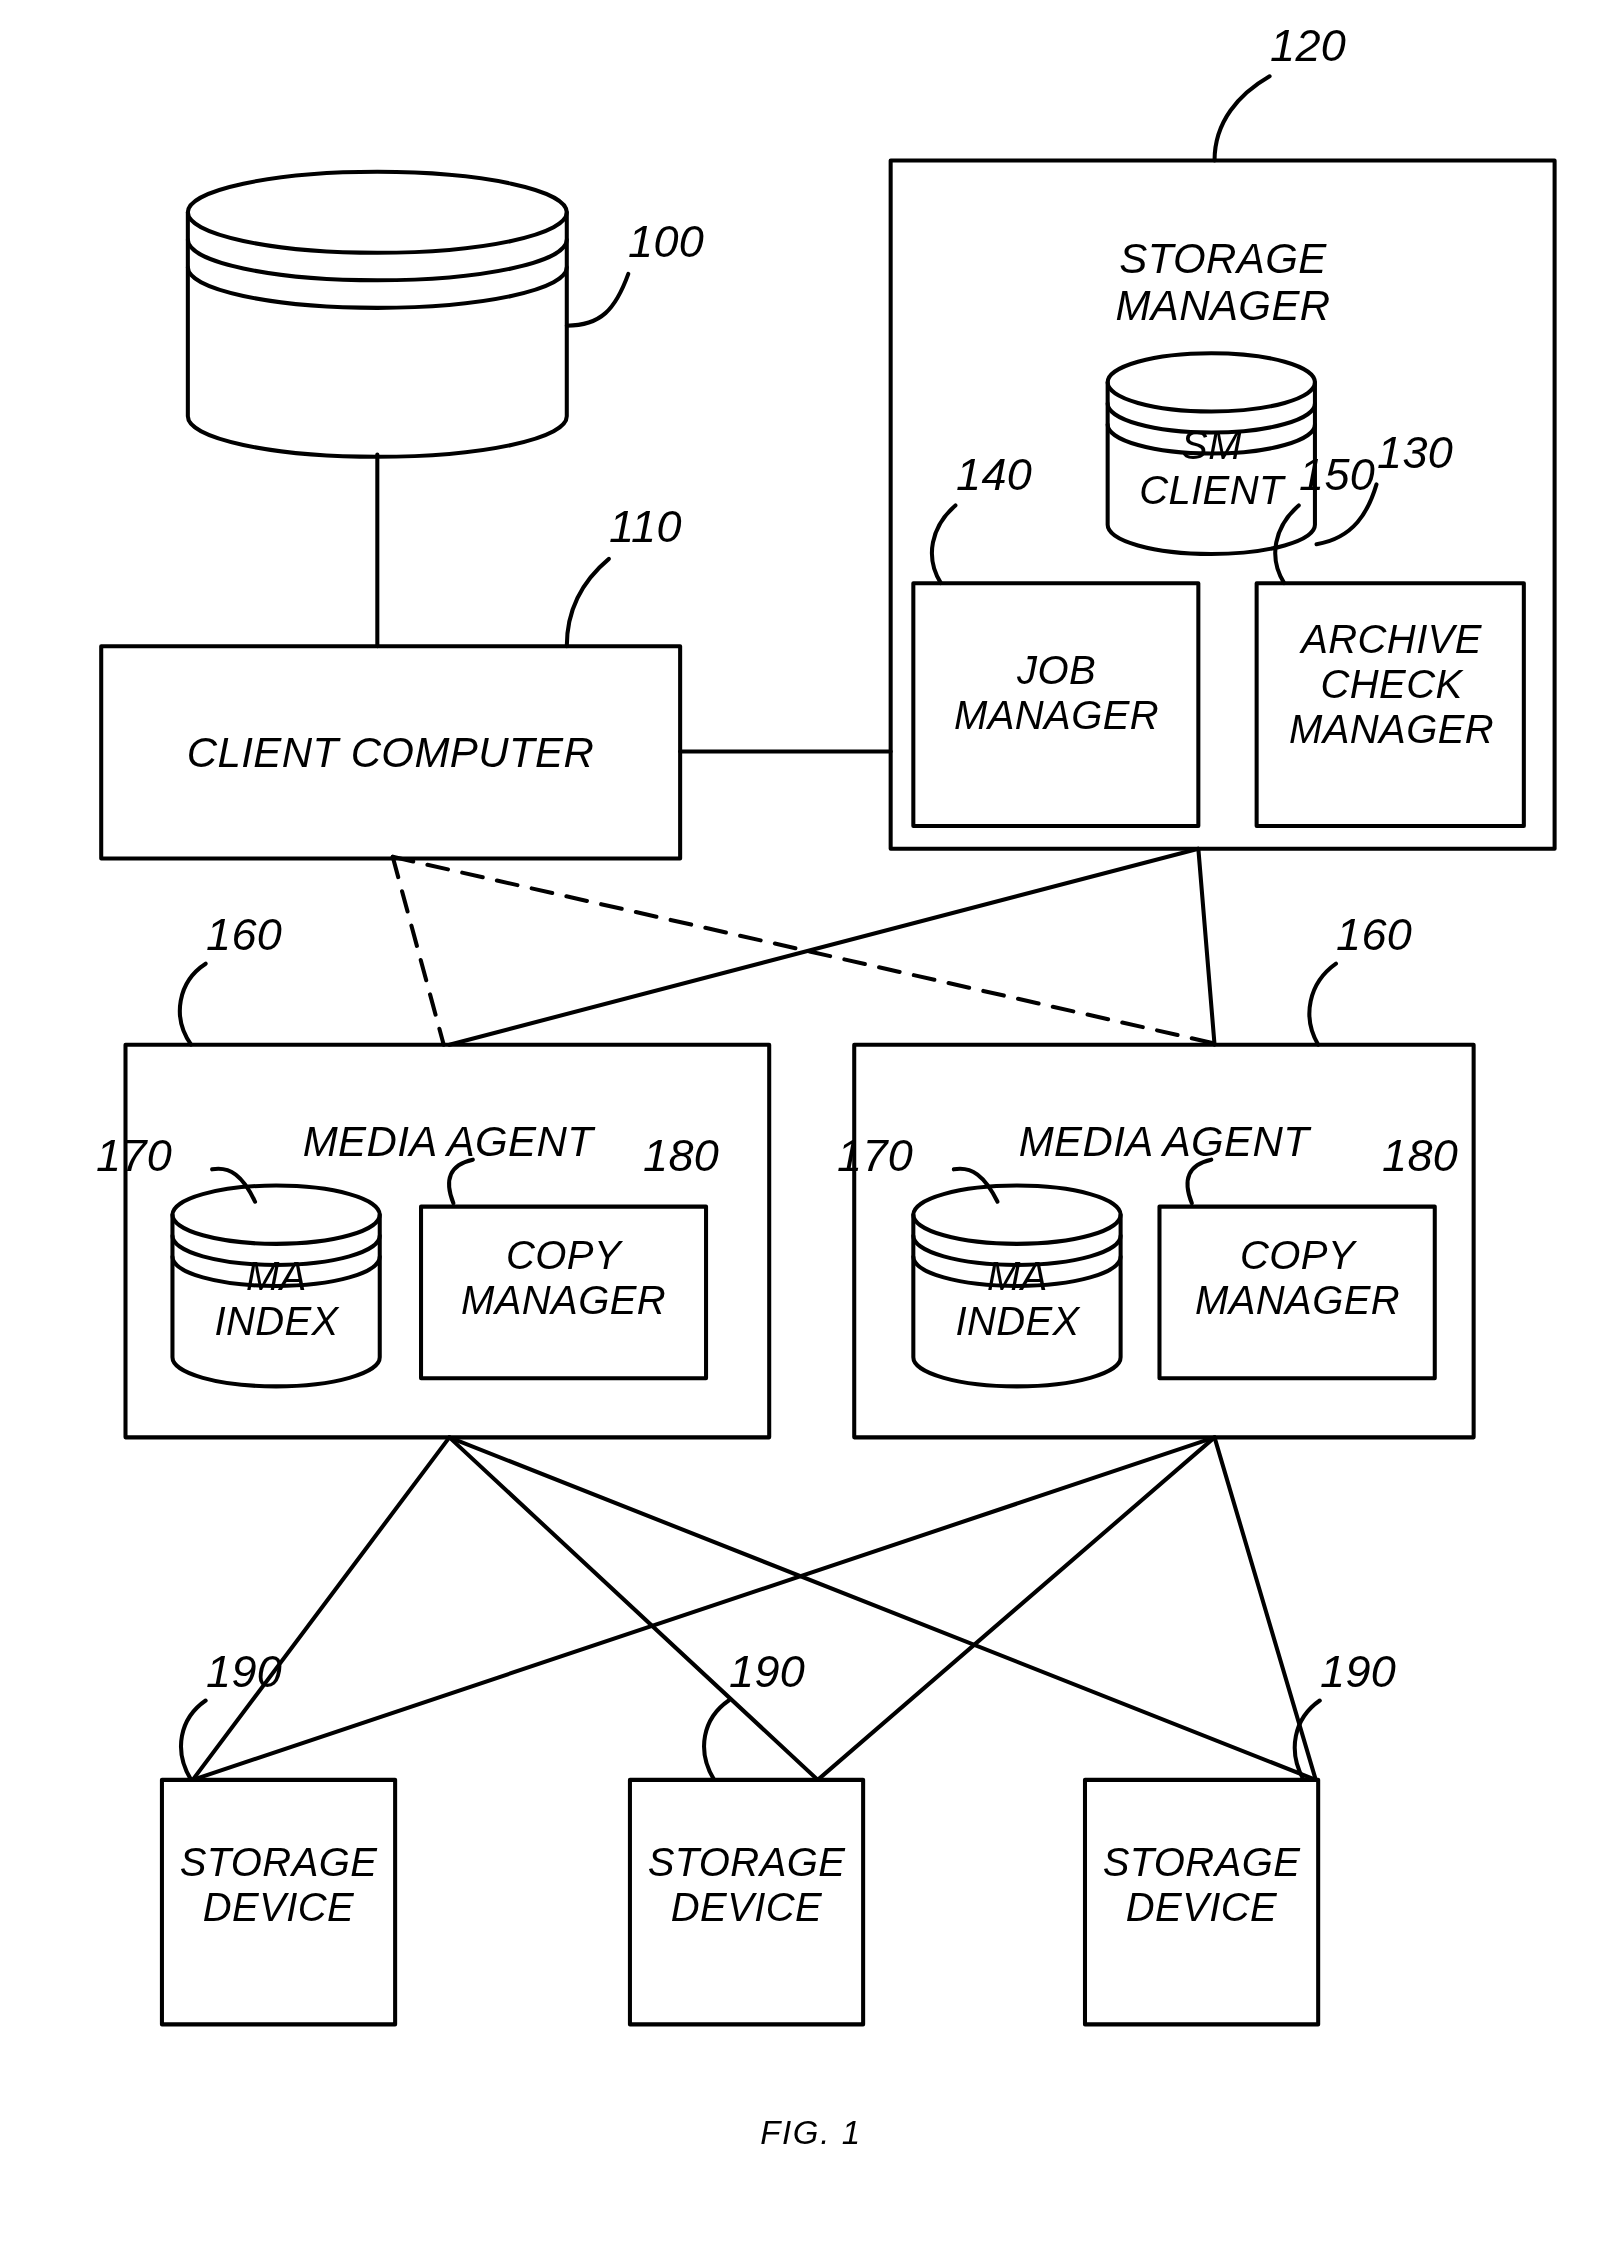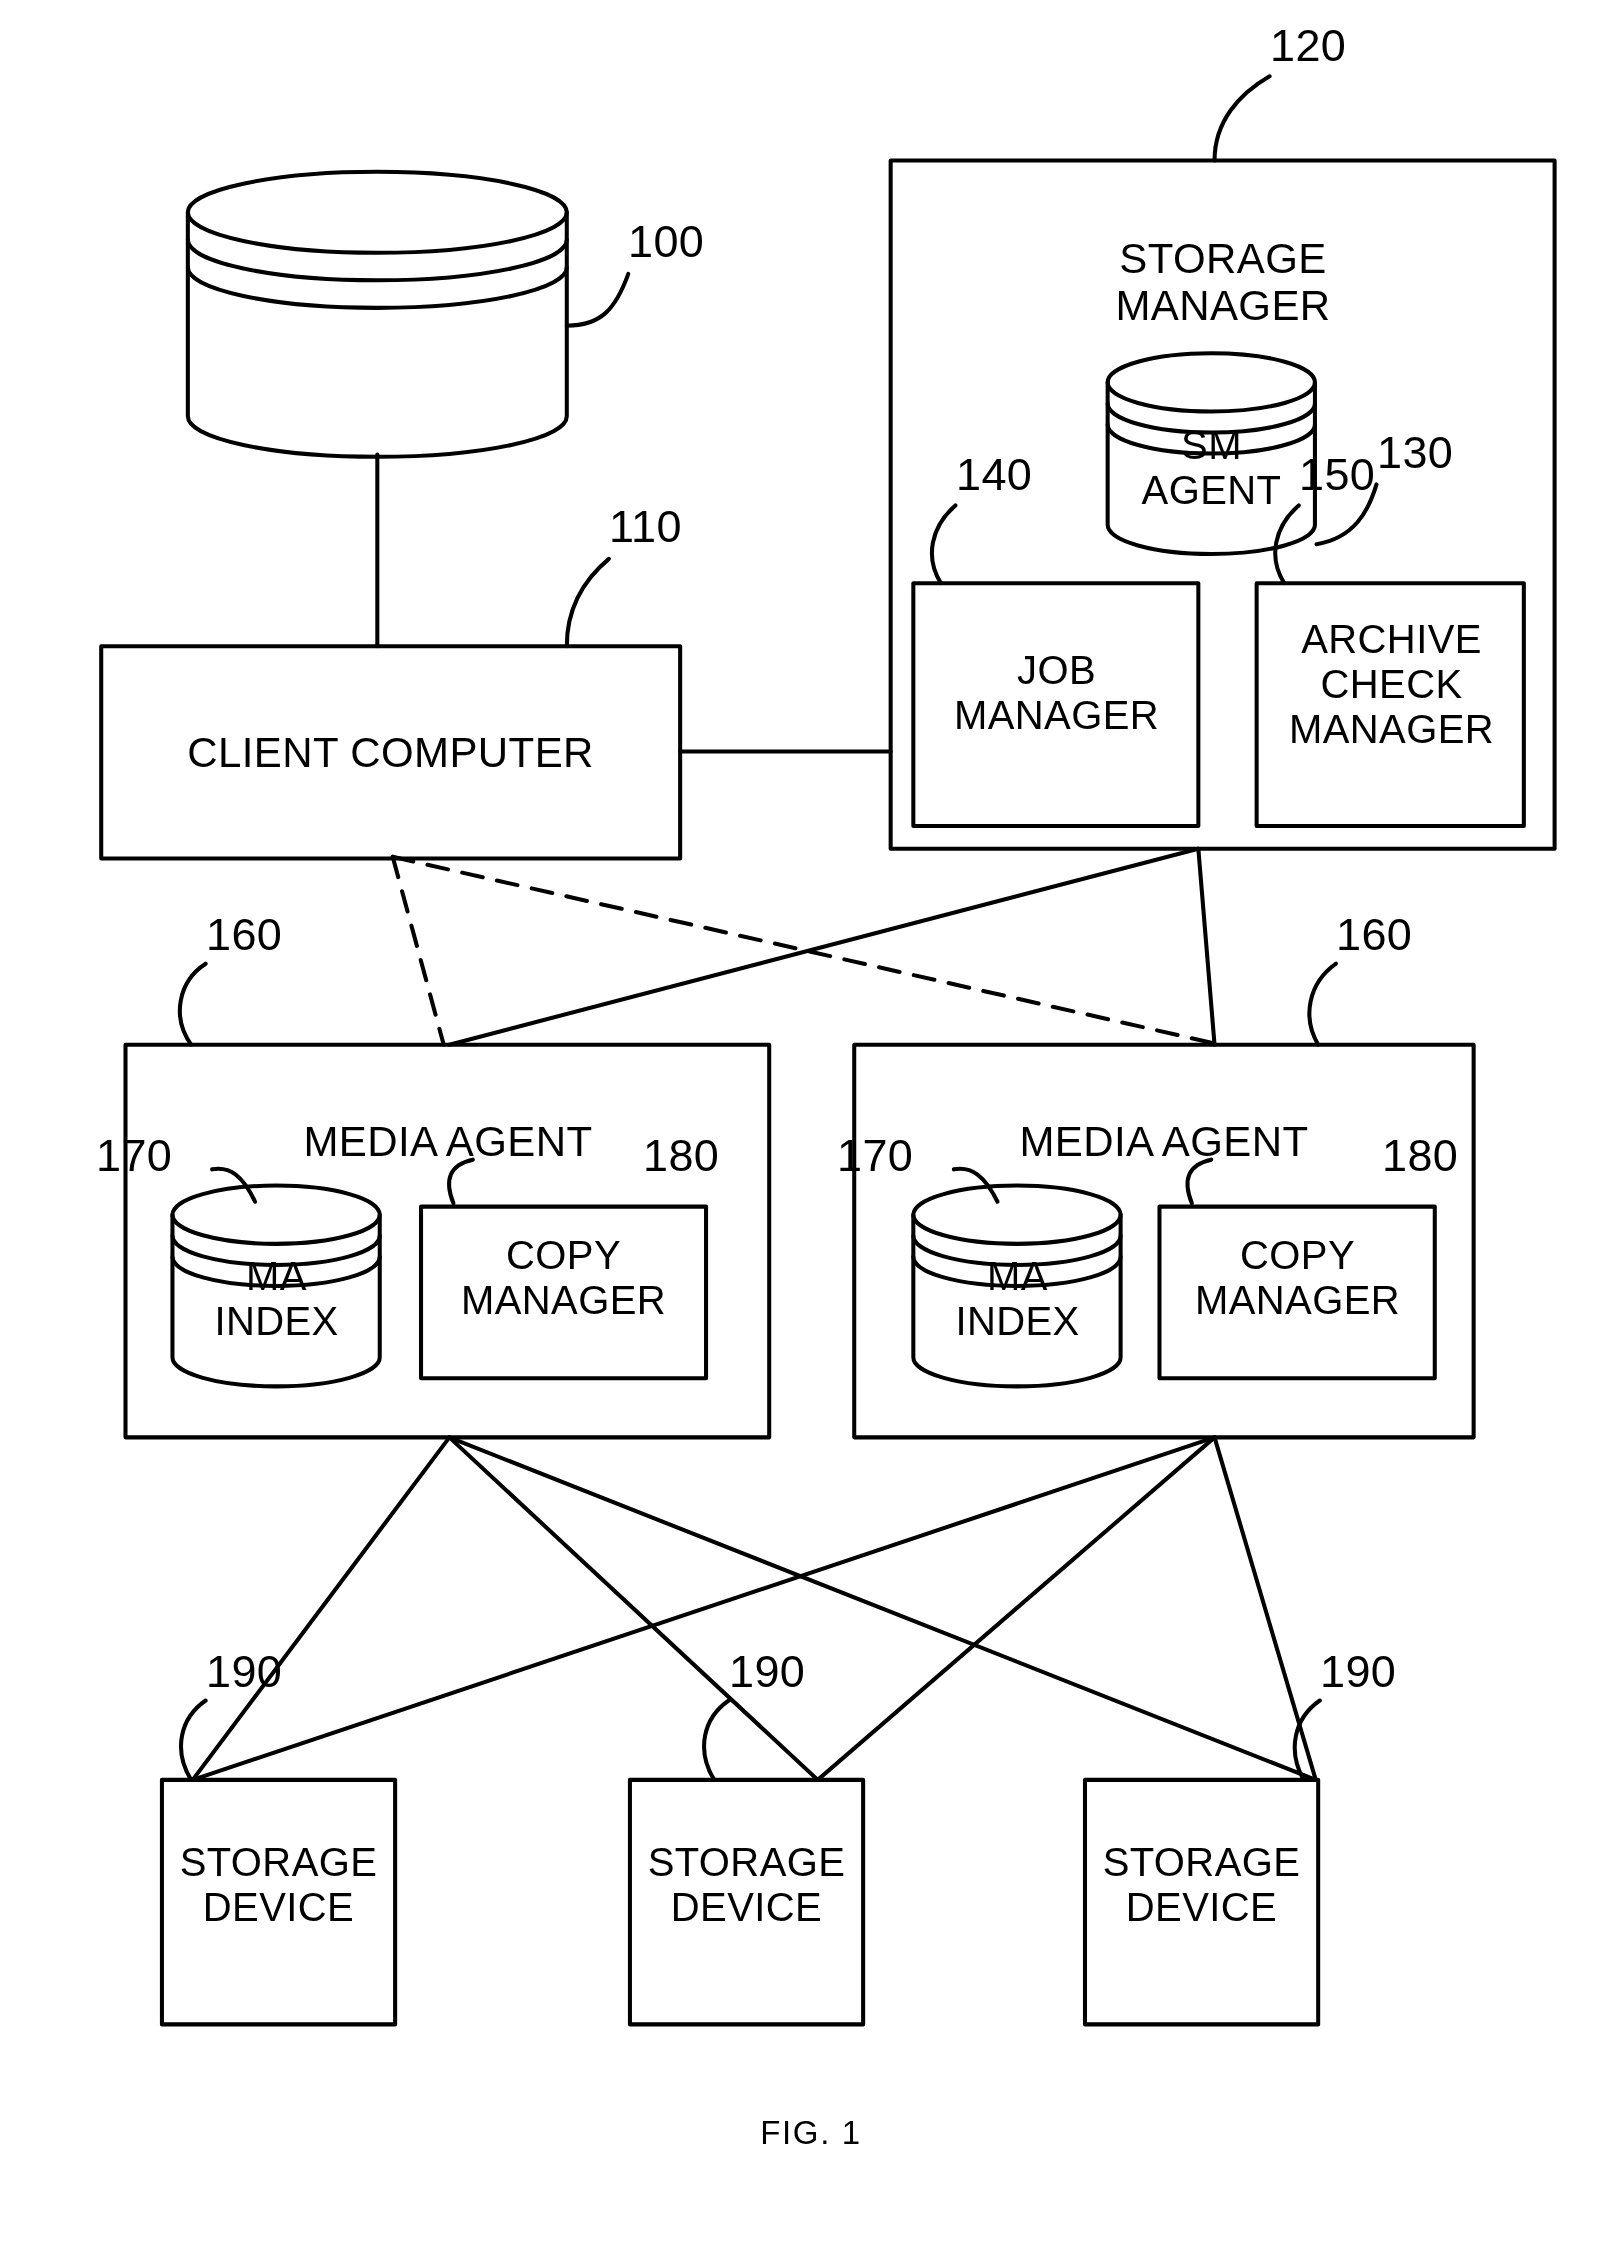--- a/index.html
+++ b/index.html
@@ -41,20 +41,21 @@
   
   .lbl {
     position: absolute;
     text-align: center;
     line-height: 1.12;
     letter-spacing: 0.4px;
     white-space: pre-line;
     color: #000;
     font-family: "Liberation Sans", sans-serif;
     font-weight: 400;
+    font-style: italic;
   }
   .t-node      { font-size: 42px; }
   .t-node-sm   { font-size: 40px; }
   .t-ref       { font-size: 45px; }
   .t-fig       { font-size: 33px; letter-spacing: 1.6px; }
   .t-cyl       { font-size: 40px; }
 </style>
 </head>
 <body>
 
@@ -154,21 +155,21 @@
     <div class="lbl t-ref" style="left:628px; top:217px; width:130px; text-align:left;">100</div>
 
     <div class="lbl t-node" style="left:101px; top:729px; width:579px;">CLIENT COMPUTER</div>
     <div class="lbl t-ref" style="left:609px; top:502px; width:130px; text-align:left;">110</div>
 
     <div class="lbl t-node" style="left:891px; top:235px; width:664px;">STORAGE
 MANAGER</div>
     <div class="lbl t-ref" style="left:1270px; top:21px; width:138px; text-align:left;">120</div>
 
     <div class="lbl t-cyl" style="left:1108px; top:423px; width:207px;">SM
-AGENT</div>
+CLIENT</div>
     <div class="lbl t-ref" style="left:1377px; top:428px; width:138px; text-align:left;">130</div>
 
     <div class="lbl t-node-sm" style="left:914px; top:648px; width:285px;">JOB
 MANAGER</div>
     <div class="lbl t-ref" style="left:956px; top:450px; width:138px; text-align:left;">140</div>
 
     <div class="lbl t-node-sm" style="left:1254px; top:617px; width:275px;">ARCHIVE
 CHECK
 MANAGER</div>
     <div class="lbl t-ref" style="left:1299px; top:450px; width:138px; text-align:left;">150</div>

